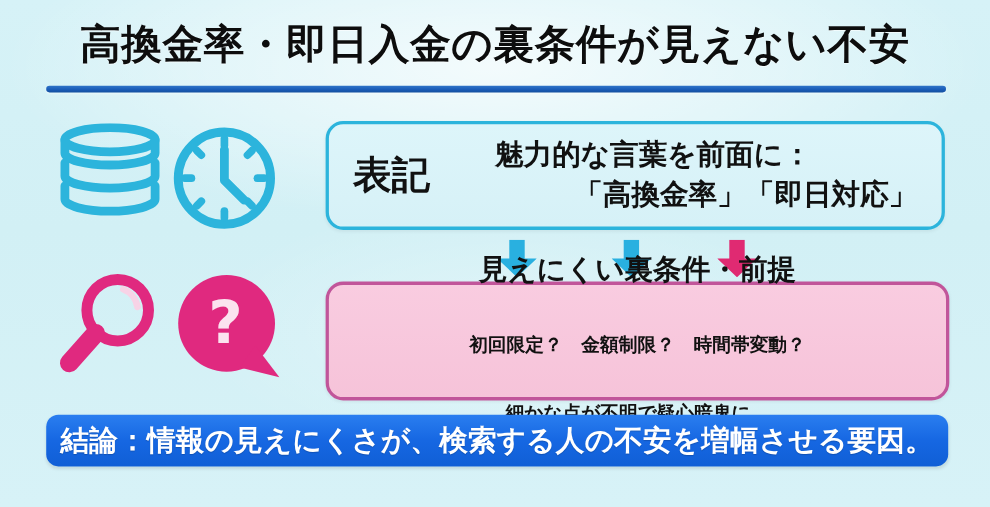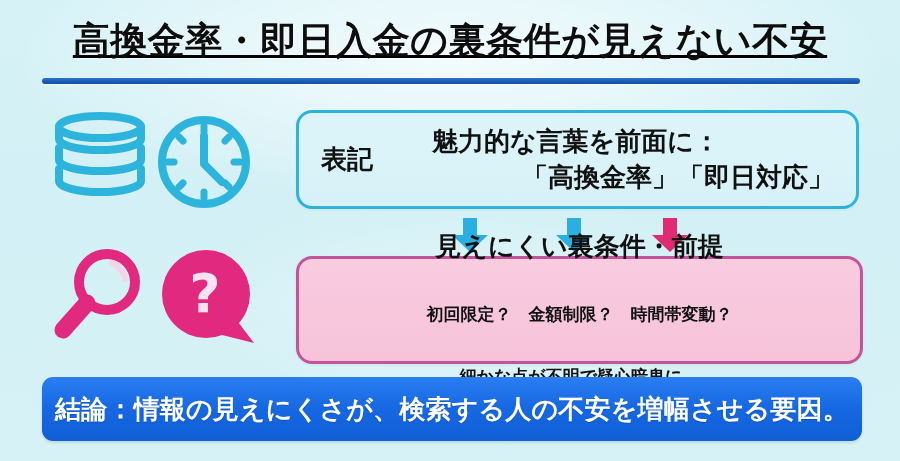--- a/index.html
+++ b/index.html
@@ -23,21 +23,20 @@
       linear-gradient(180deg, #d6f2f7 0%, #d2f0f5 45%, #d7f2f7 100%);
   }
 
   
   #title-wrap {
     position: absolute;
     left: 0;
     top: 20px;
     width: 900px;
     text-align: center;
-    text-decoration: underline;
   }
   #page-title {
     font-size: 37px;
     font-weight: 700;
     color: #0d0d0d;
     letter-spacing: 0.5px;
     line-height: 1.12;
     white-space: nowrap;
     text-shadow: 0 1px 0 rgba(255,255,255,0.55);
   }
@@ -74,21 +73,21 @@
     width: 563px;
     height: 99px;
     border: 3px solid #2cb4dc;
     background: linear-gradient(180deg, #ddf5fa 0%, #d6f1f7 100%);
     box-shadow: 0 1px 3px rgba(0,0,0,0.05);
     flex-direction: row;
     align-items: center;
     padding: 0 14px 0 22px;
   }
   #top-box-label {
-    font-size: 26px;
+    font-size: 35px;
     font-weight: 700;
     color: #111;
     flex: 0 0 auto;
     margin-right: 30px;
     white-space: nowrap;
   }
   #top-box-lines {
     flex: 1 1 auto;
     text-align: center;
     margin-right: 8px;
@@ -141,21 +140,21 @@
   #arrow-1 { left: 452px; top: 218px; }
   #arrow-2 { left: 556px; top: 218px; }
   #arrow-3 { left: 652px; top: 218px; }
 
   
   #conclusion-bar {
     position: absolute;
     left: 42px;
     top: 377px;
     width: 820px;
-    height: 64px;
+    height: 47px;
     box-sizing: border-box;
     border-radius: 11px;
     background: linear-gradient(180deg, #2a7ef0 0%, #1667e2 50%, #105fd6 100%);
     display: flex;
     align-items: center;
     justify-content: center;
     box-shadow: 0 2px 3px rgba(0,0,0,0.10);
   }
   #conclusion-text {
     font-size: 26px;

